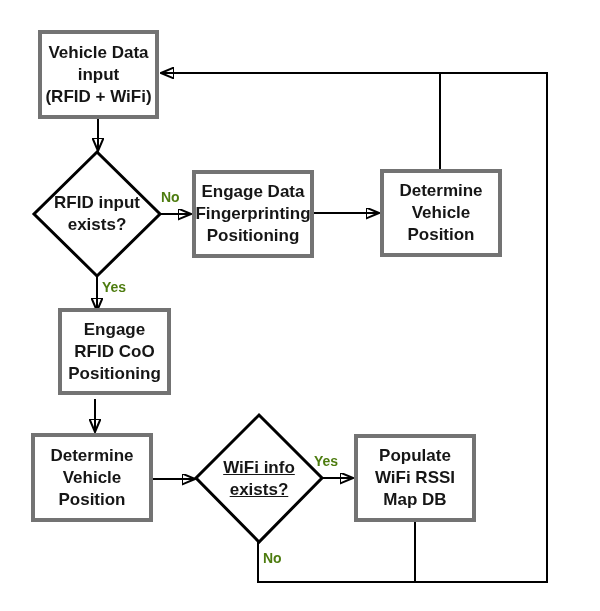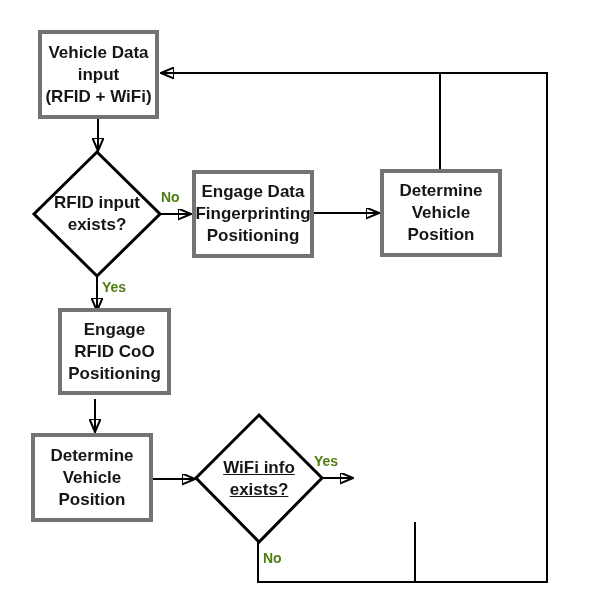--- a/index.html
+++ b/index.html
@@ -124,20 +124,23 @@
 Positioning</div>
   <div class="node rect n-detvp-top">Determine
 Vehicle
 Position</div>
   <div class="node rect n-engrfid">Engage
 RFID CoO
 Positioning</div>
   <div class="node rect n-detvp-bot">Determine
 Vehicle
 Position</div>
+  <div class="node rect n-populate">Populate
+WiFi RSSI
+Map DB</div>
 
   <div class="node diamond-label n-rfidq">RFID input
 exists?</div>
   <div class="node diamond-label n-wifiq">WiFi info
 exists?</div>
 
   <div class="edge-label l-rfid-no">No</div>
   <div class="edge-label l-rfid-yes">Yes</div>
   <div class="edge-label l-wifi-yes">Yes</div>
   <div class="edge-label l-wifi-no">No</div>

